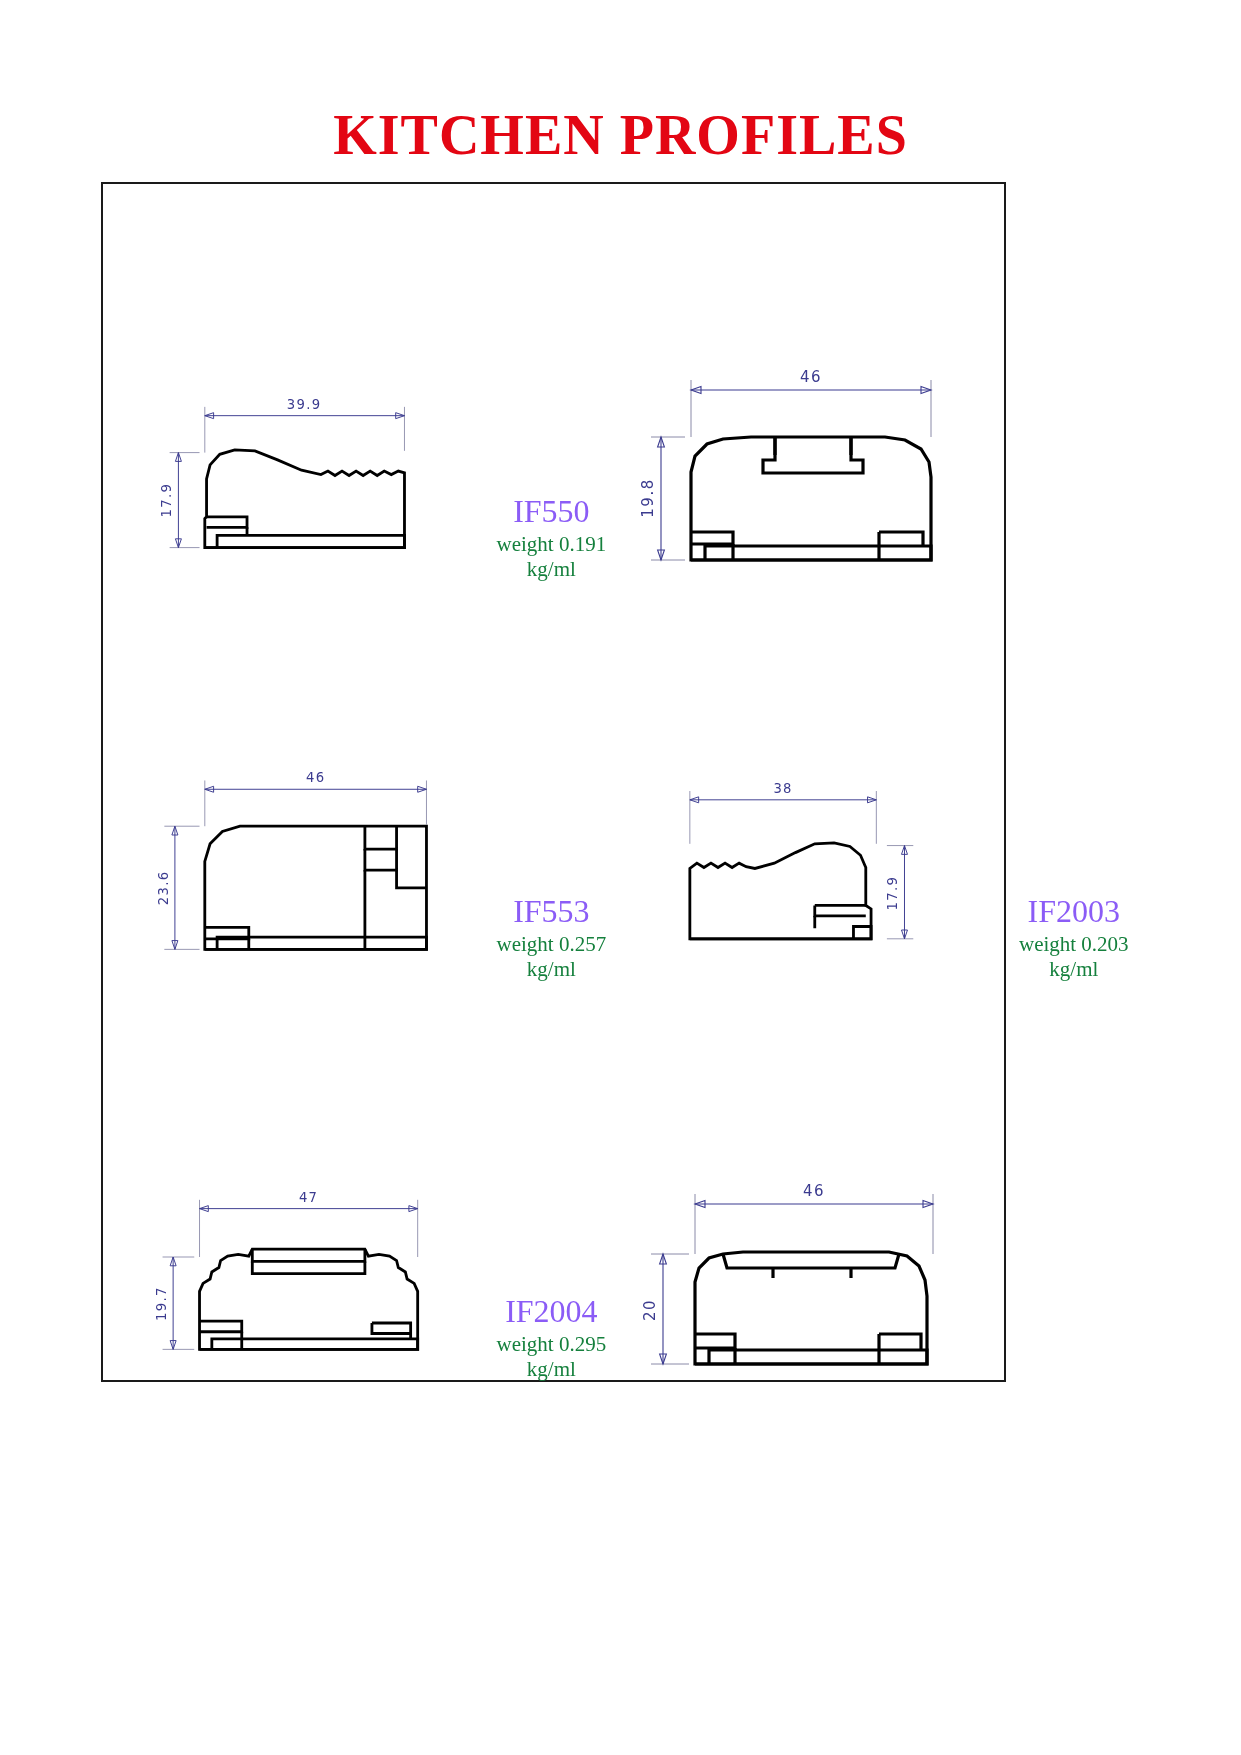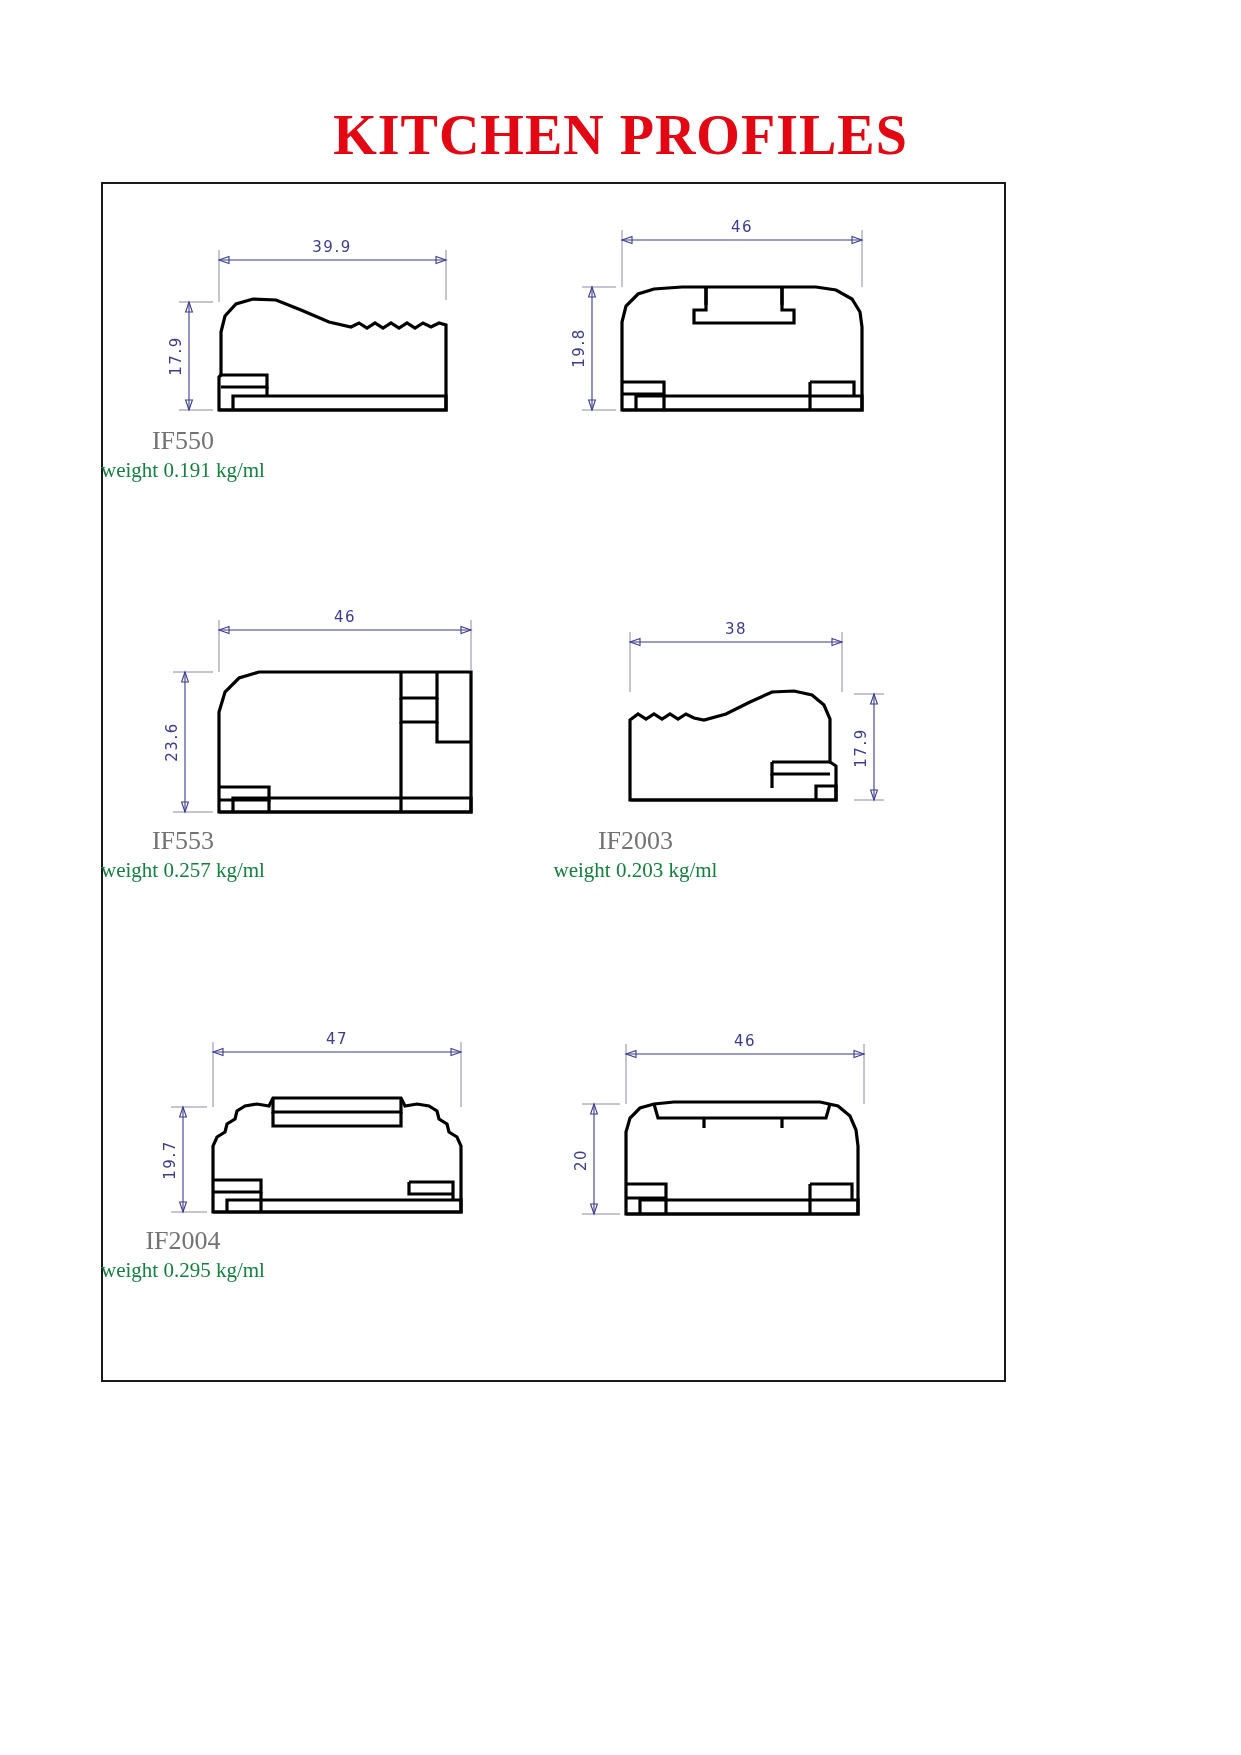--- a/index.html
+++ b/index.html
@@ -43,42 +43,42 @@
     width: 905px;
     height: 1200px;
     display: grid;
     grid-template-columns: 1fr 1fr;
     grid-template-rows: 1fr 1fr 1fr;
     box-sizing: border-box;
   }
   .cell {
     position: relative;
     display: flex;
-    flex-direction: column;
-    align-items: flex-start;
+    flex-direction: row;
+    align-items: flex-end;
     justify-content: flex-start;
   }
   .drawing {
     width: 430px;
     height: 250px;
     position: relative;
   }
   .drawing svg {
     display: block;
     width: 100%;
     height: 100%;
   }
   .caption {
     text-align: center;
     margin-top: -6px;
   }
   .code {
     font-family: "Liberation Serif", serif;
-    font-size: 26px;
-    color: #737373;
+    font-size: 32px;
+    color: #8b5cf6;
     line-height: 1.15;
   }
   .weight {
     font-family: "Liberation Serif", serif;
     font-size: 21px;
     color: #15803d;
     line-height: 1.2;
     margin-top: 2px;
   }
   

